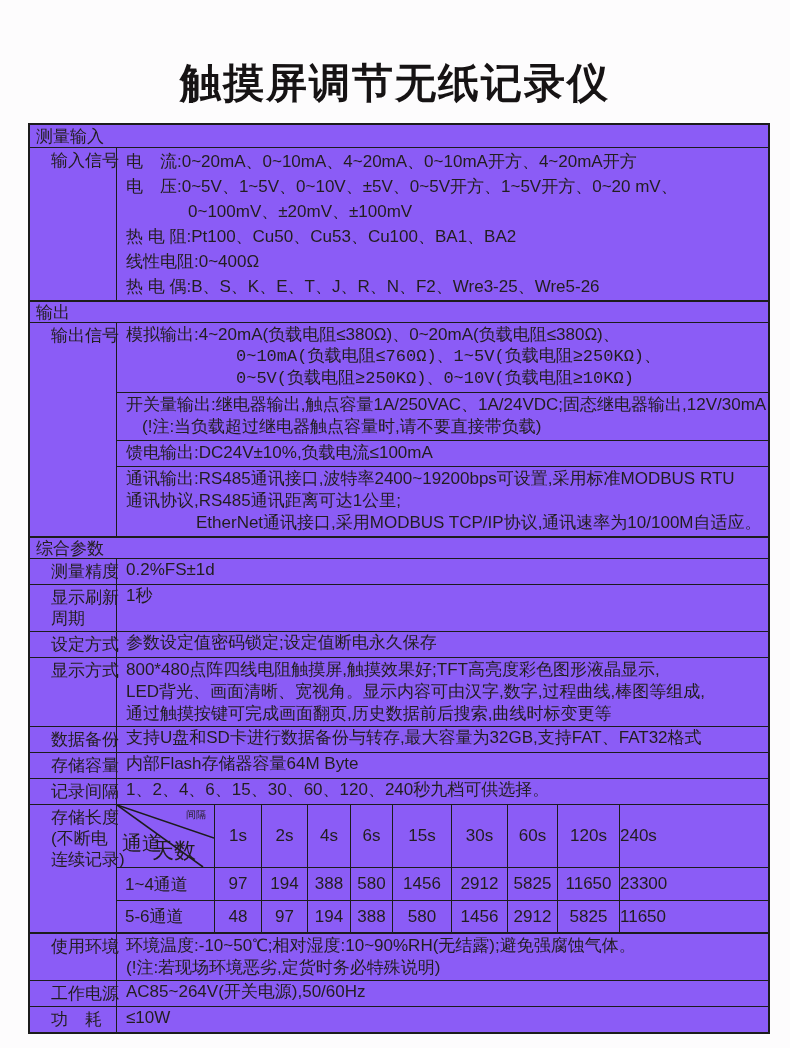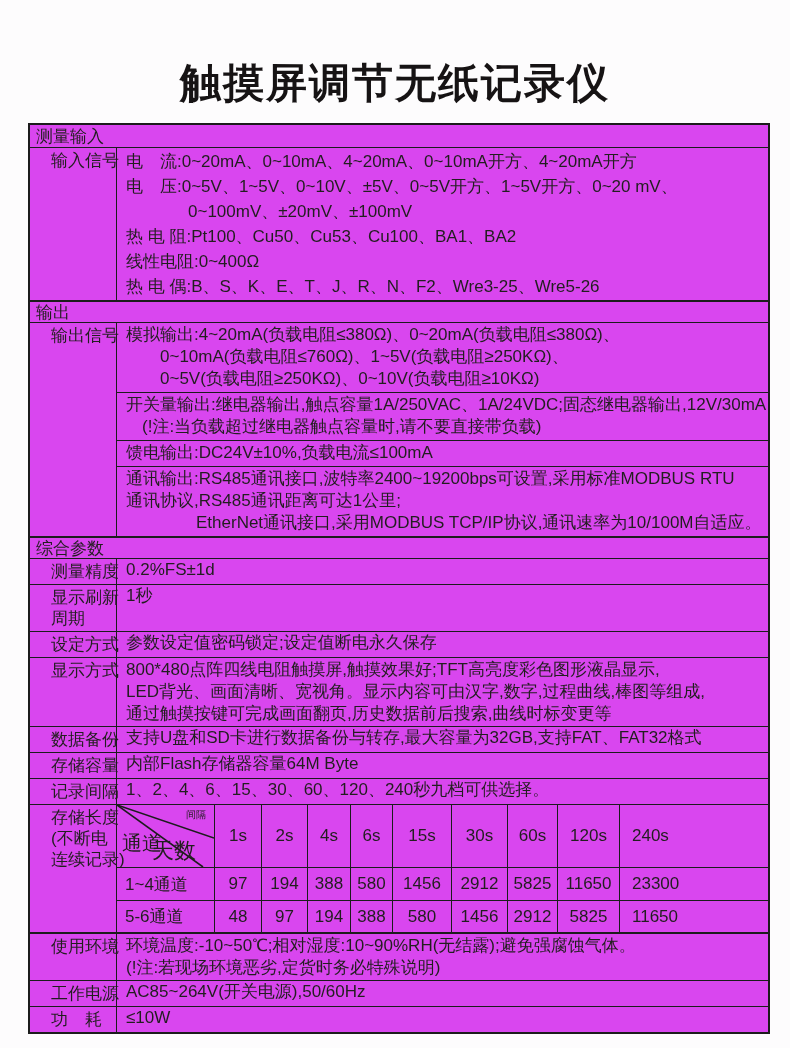--- a/index.html
+++ b/index.html
@@ -11,60 +11,60 @@
   }
   .page { position:relative; width:790px; height:1048px; overflow:hidden; background:#fdfcfd; }
 
   .title {
     position:absolute; top:56px; left:0; width:100%;
     text-align:center; font-size:41px; font-weight:700; letter-spacing:2px; color:#161314;
   }
 
   .spec {
     position:absolute; left:28px; top:123px; width:742px;
-    border:2px solid #1c1c1c; font-size:17px; background:#d946ef;
+    border:2px solid #1c1c1c; font-size:17px; background:#8b5cf6;
   }
 
   .sec {
     height:22px; display:flex; align-items:center; padding-left:6px;
     border-top:1.5px solid #1c1c1c;
   }
   .thick { border-top:2.5px solid #1c1c1c !important; }
   .spec > div:first-child { border-top:none !important; }
 
   .row { display:flex; align-items:stretch; border-top:1.5px solid #1c1c1c; }
   .lab {
     width:87px; flex:none; border-right:1.5px solid #1c1c1c;
     padding:2px 1px 2px 21px; line-height:21px; white-space:nowrap;
   }
   .val { flex:1; min-width:0; padding:1px 2px 1px 9px; }
   .ln  { line-height:20px; white-space:nowrap; }
   .val-ml .ln { line-height:22px; }
   .val-in .ln { line-height:25px; }
   .i16 { margin-left:16px; } .i62 { margin-left:62px; }
-  .i70 { margin-left:70px; } .i80 { margin-left:34px; }
+  .i70 { margin-left:70px; } .i80 { margin-left:110px;font-family:Liberation Mono, monospace; }
 
   .subrows { flex:1; min-width:0; display:flex; flex-direction:column; }
   .subrow { border-top:1.5px solid #1c1c1c; padding:1px 2px 2px 9px; }
   .subrow:first-child { border-top:none; }
   .subrow .ln { line-height:22px; }
 
   
   .storage-grid {
     flex:1; min-width:0; display:grid;
     grid-template-columns:97px 47px 46px 43px 42px 59px 56px 50px 62px 1fr;
     grid-template-rows:62px 33px 32px;
   }
   .sg-cell {
     display:flex; align-items:center; justify-content:center;
     border-left:1.5px solid #1c1c1c; font-size:17px; overflow:hidden;
   }
   .sg-bt { border-top:1.5px solid #1c1c1c; }
   .sg-rowlab { justify-content:flex-start; padding-left:8px; border-left:none; }
-  .sg-last { justify-content:flex-start; padding-left:12px; }
+  .sg-last { justify-content:flex-start; padding-left:0; }
   .sg-corner { position:relative; border-left:none; }
   .sg-corner svg { position:absolute; left:0; top:0; width:100%; height:100%; }
   .c-int  { position:absolute; top:3px;  right:8px;  font-size:10px; }
   .c-days { position:absolute; top:31px; right:18px; font-size:22px; }
   .c-chan { position:absolute; bottom:10px; left:5px; font-size:20px; }
 </style>
 </head>
 <body>
 
 <div class="page">

